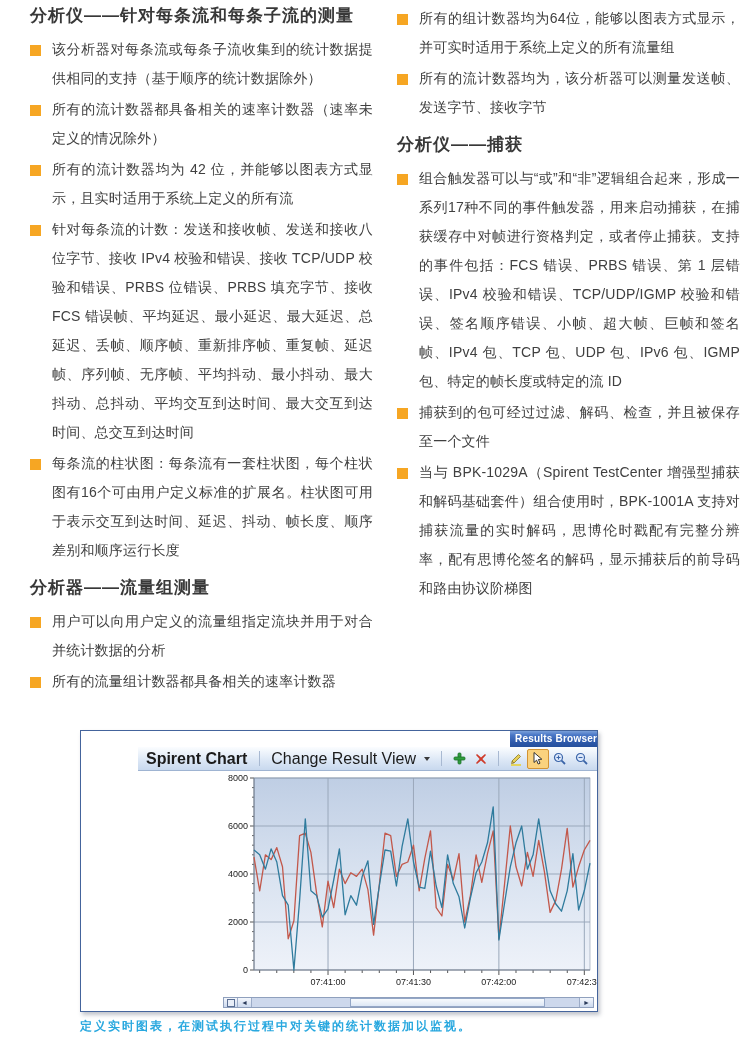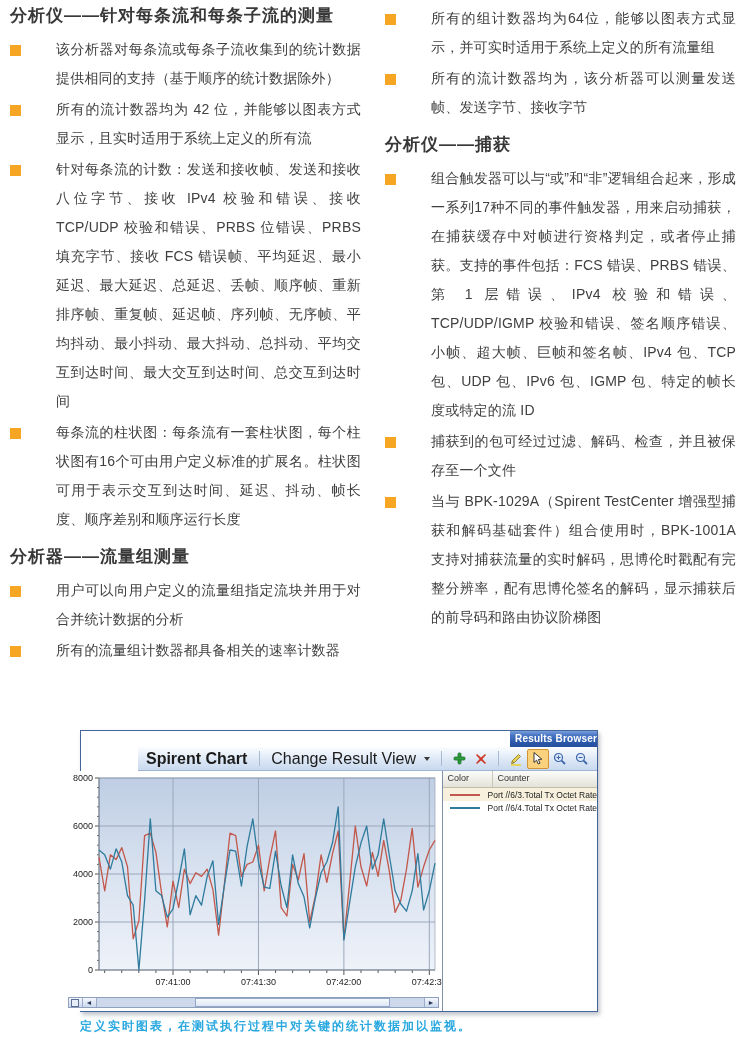--- a/index.html
+++ b/index.html
@@ -1,21 +1,21 @@
 <!DOCTYPE html>
 <html style="--accent: #F6A623; --caption: #29A8DF;"><head>
 <meta charset="utf-8">
 <style>
   html,body{margin:0;padding:0;background:#ffffff;}
   body{width:750px;height:1040px;overflow:hidden;font-family:"Liberation Sans","DejaVu Sans",sans-serif;color:#3f3f3f;position:relative;}
-  .columns{display:flex;gap:24px;padding:4px 10px 0 10px;}
+  .columns{display:flex;gap:24px;padding:4px 10px 0 10px;margin-left:20px;}
   .col{width:351px;}
   h2.sec{font-size:17px;font-weight:bold;color:#383838;letter-spacing:1px;margin:0 0 7px 0;line-height:24px;}
   h2.sec.mid{margin-top:11px;}
-  .bullet{display:flex;margin:0 0 2px 0;gap:24px;}
+  .bullet{display:flex;margin:0 0 2px 0;}
   .bullet .sq{flex:0 0 11px;width:11px;height:11px;margin:10px 11px 0 0;background:var(--accent,#F6A623);}
   .bullet .txt{font-size:14px;line-height:29px;text-align:justify;letter-spacing:0.2px;color:#404040;}
   
   .rb-window{position:absolute;left:80px;top:730px;width:516px;height:280px;background:#ffffff;border:1px solid #44649c;box-shadow:2px 3px 4px rgba(80,90,110,.35);display:flex;flex-direction:column;align-items:flex-end;}
   .rb-title{height:16px;background:linear-gradient(180deg,#7aa0da 0%,#4a77c6 25%,#2d59aa 70%,#254f9c 100%);color:#ffffff;font-size:10px;font-weight:bold;line-height:16px;padding-left:5px;letter-spacing:.2px;}
   .rb-toolbar{height:23px;background:linear-gradient(180deg,#fbfdff 0%,#dde8f6 55%,#c8d8ee 100%);border-bottom:1px solid #9fb4d2;display:flex;align-items:center;font-size:16px;color:#1b1b1b;padding:0 4px;}
   .rb-appname{font-weight:bold;margin:0 6px 0 4px;}
   .tb-sep{width:1px;height:15px;background:#a8b9d2;margin:0 6px;}
   .tb-drop{display:flex;align-items:center;gap:8px;padding:1px 4px;border:1px solid transparent;border-radius:2px;cursor:default;}
   .caret{width:0;height:0;border-left:3px solid transparent;border-right:3px solid transparent;border-top:4px solid #3a3a3a;margin-top:1px;}
@@ -43,20 +43,24 @@
 </head>
 <body>
 
 <div class="columns">
   <div class="col">
     <h2 class="sec">分析仪——针对每条流和每条子流的测量</h2>
 
     <div class="bullet">
       <span class="sq"></span>
       <span class="txt">该分析器对每条流或每条子流收集到的统计数据提供相同的支持（基于顺序的统计数据除外）</span>
+    </div>
+    <div class="bullet">
+      <span class="sq"></span>
+      <span class="txt">所有的流计数器都具备相关的速率计数器（速率未定义的情况除外）</span>
     </div>
     <div class="bullet">
       <span class="sq"></span>
       <span class="txt">所有的流计数器均为 42 位，并能够以图表方式显示，且实时适用于系统上定义的所有流</span>
     </div>
     <div class="bullet">
       <span class="sq"></span>
       <span class="txt">针对每条流的计数：发送和接收帧、发送和接收八位字节、接收 IPv4 校验和错误、接收 TCP/UDP 校验和错误、PRBS 位错误、PRBS 填充字节、接收 FCS 错误帧、平均延迟、最小延迟、最大延迟、总延迟、丢帧、顺序帧、重新排序帧、重复帧、延迟帧、序列帧、无序帧、平均抖动、最小抖动、最大抖动、总抖动、平均交互到达时间、最大交互到达时间、总交互到达时间</span>
     </div>
     <div class="bullet">
@@ -236,32 +240,16 @@
             <span class="hs-mini"></span>
           </span>
         <span class="hs-btn">◄</span>
         <span class="hs-track">
             <span class="hs-thumb"></span>
           </span>
         <span class="hs-btn rightend">►</span>
       </div>
     </div>
 
-    <div class="legend-pane">
-      <div class="leg-head">
-        <span class="c1">Color</span>
-        <span class="c2">Counter</span>
-      </div>
-      <div id="legend-rows">
-          <div class="leg-row alt">
-            <span class="sw" style="background: rgb(194, 88, 75);"></span>
-            <span class="lb">Port //6/3.Total Tx Octet Rate</span>
-          </div>
-          <div class="leg-row">
-            <span class="sw" style="background: rgb(47, 123, 157);"></span>
-            <span class="lb">Port //6/4.Total Tx Octet Rate</span>
-          </div>
-        </div>
-    </div>
   </div>
 </div>
 
 <div class="caption">定义实时图表，在测试执行过程中对关键的统计数据加以监视。</div>
 
 </body></html>

